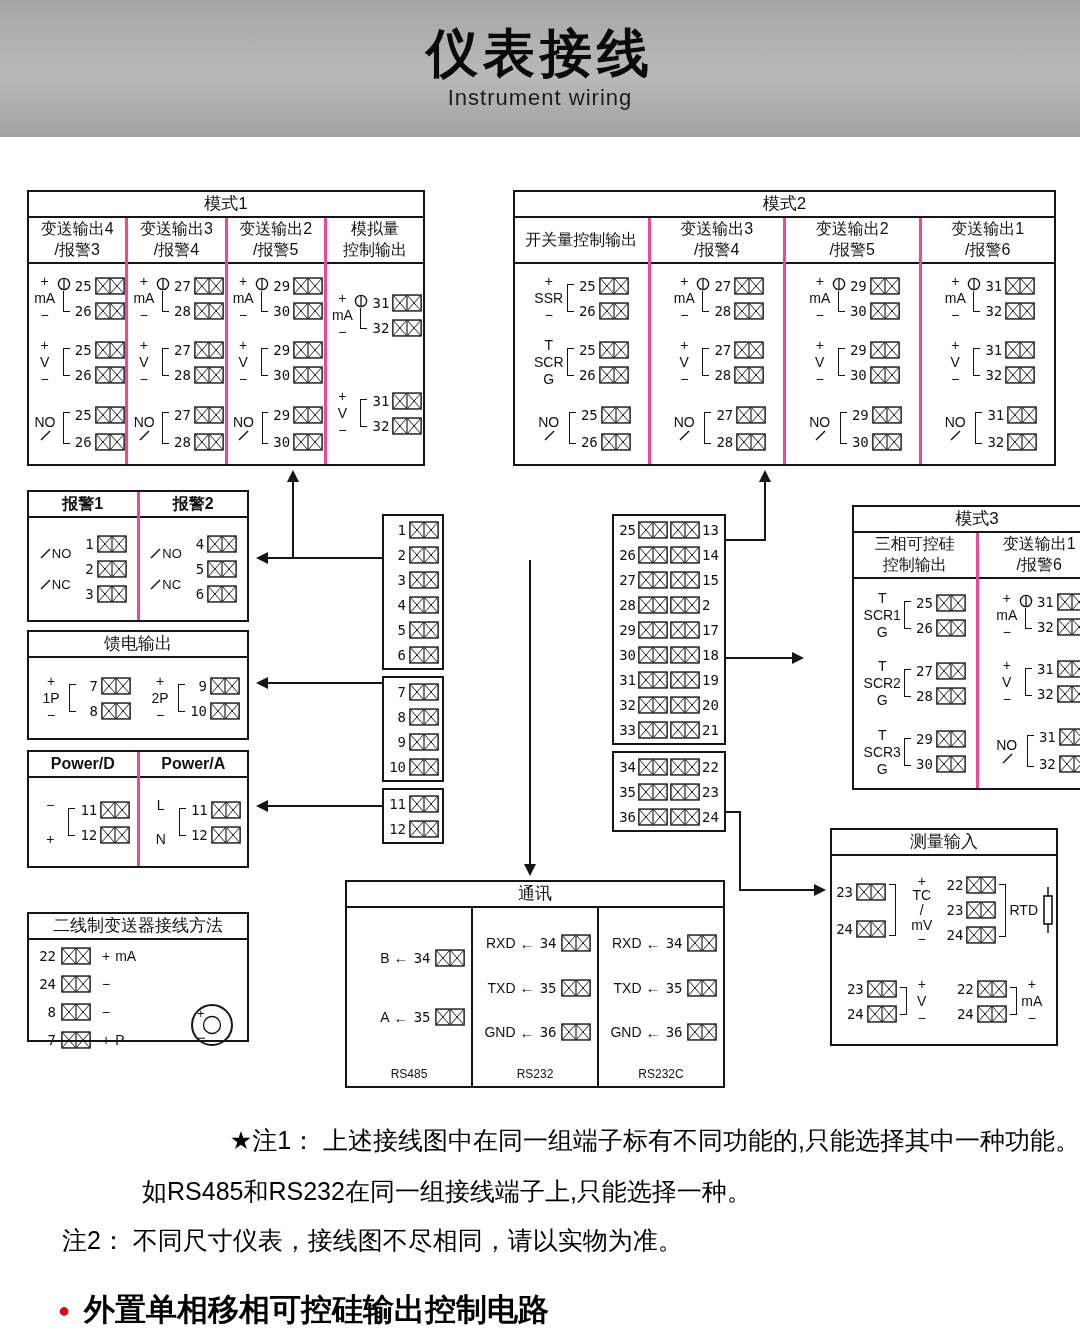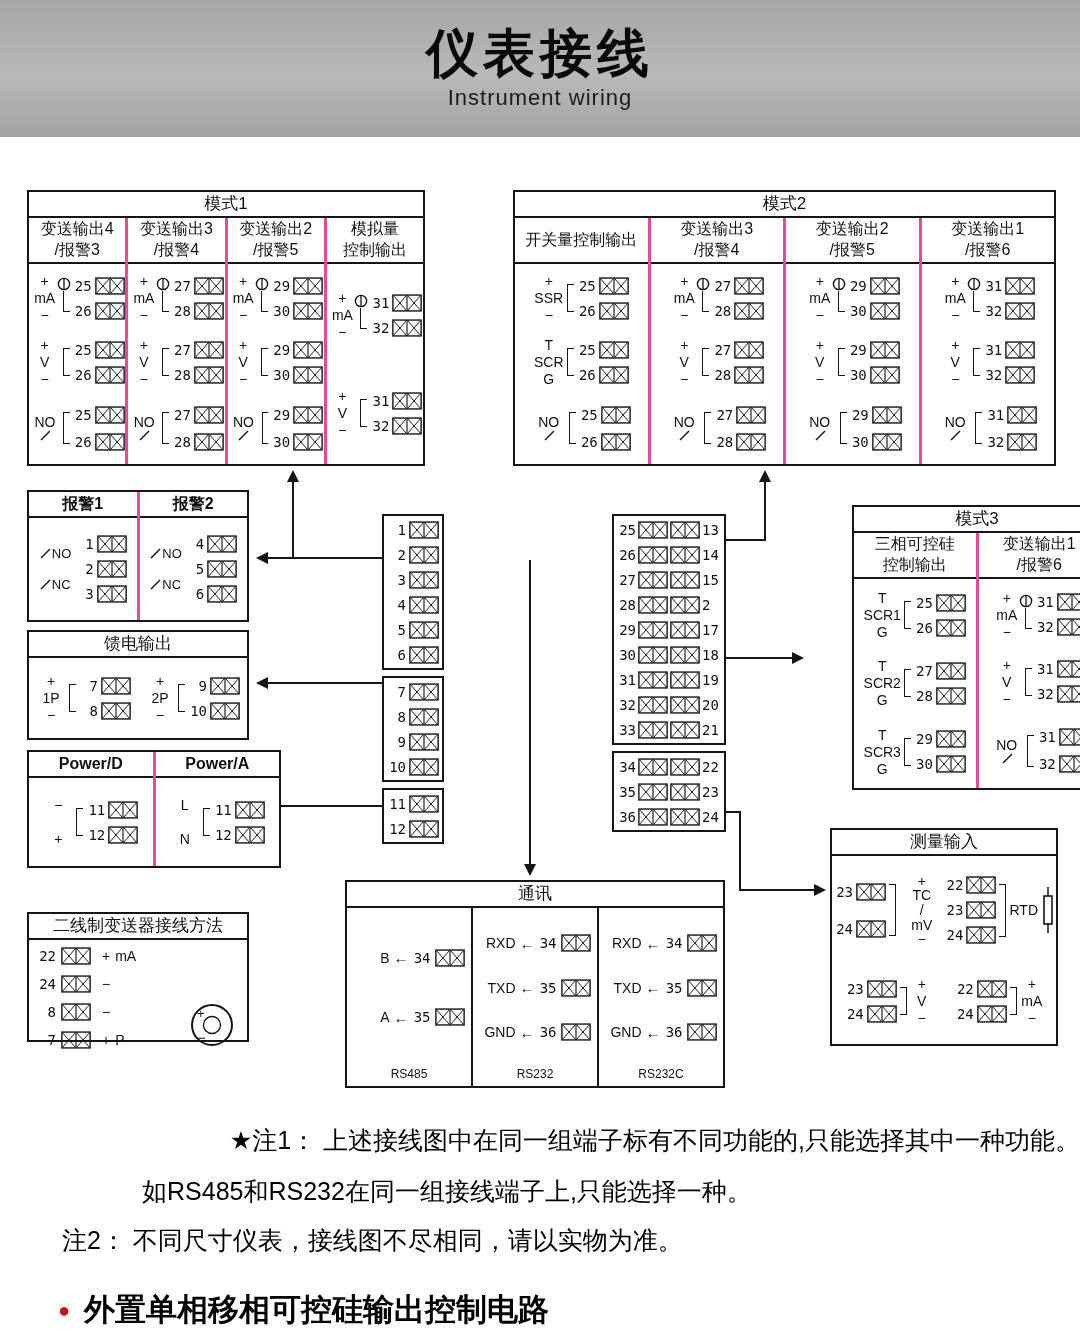--- a/index.html
+++ b/index.html
@@ -1378,21 +1378,21 @@
                       <line x1="18" y1="18" x2="32" y2="2" stroke="#151515" stroke-width="1.1"></line>
                     </svg>
                   </span>
                 </div>
               </div>
             </div>
           </div>
         </div>
       </div>
     </div>
-  <div id="box-power" class="dbox" style="left:27px;top:750px;width:254px;height:118px">
+  <div id="box-power" class="dbox" style="left:27px;top:750px;width:222px;height:118px">
       <div class="cols">
         <div class="col">
           <div class="colhead">
             <div class="colhead-line">Power/D</div>
           </div>
           <div class="colbody">
             <div class="tgroup">
               <div class="glabel">
                 <span class="sign">−</span>
                 <div class="gnamewrap"></div>

